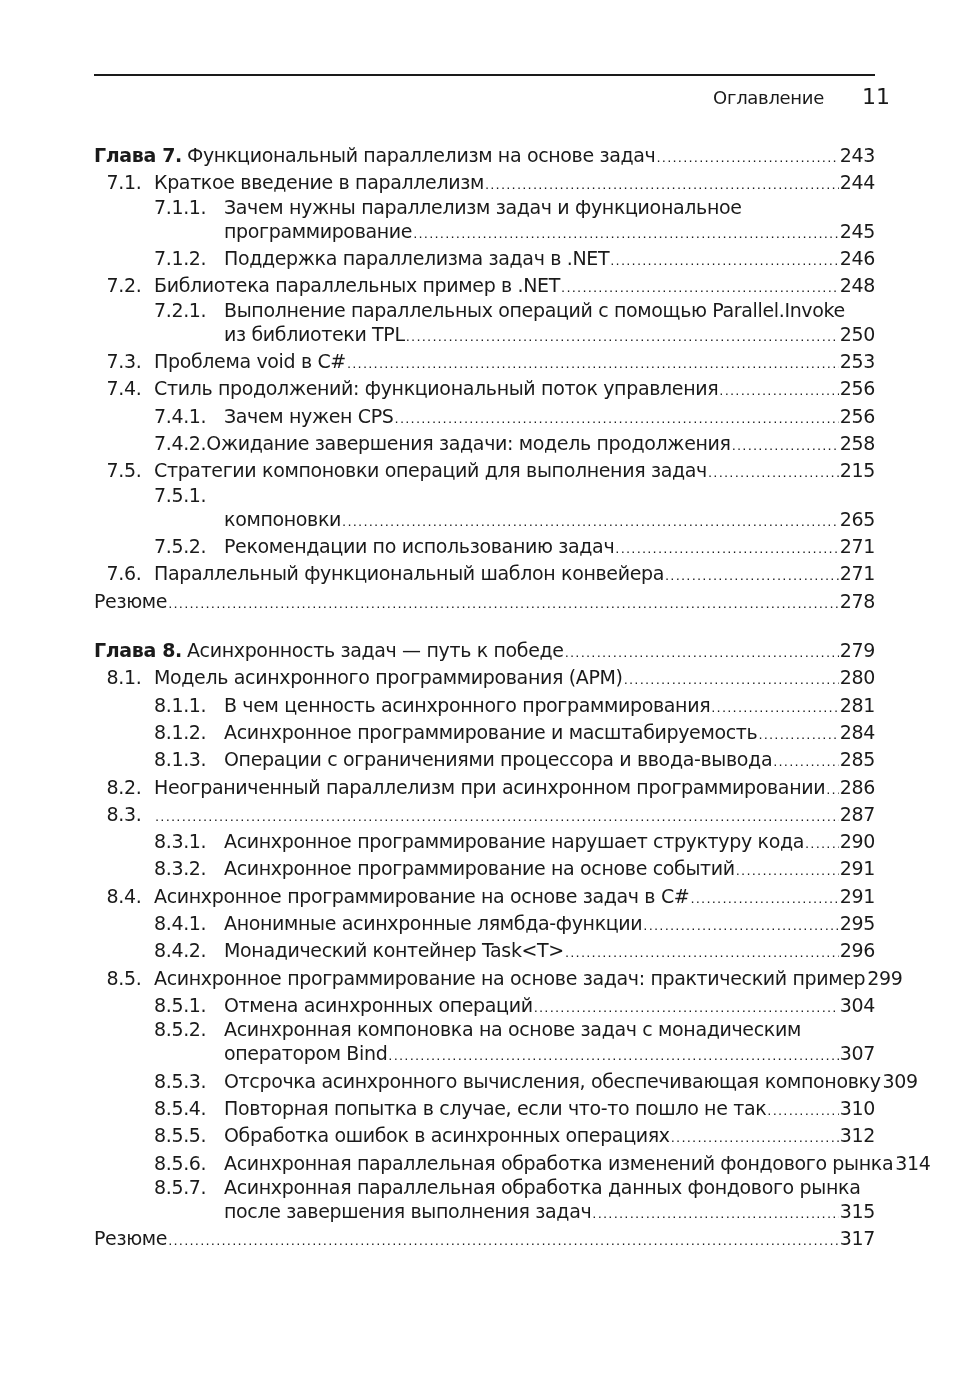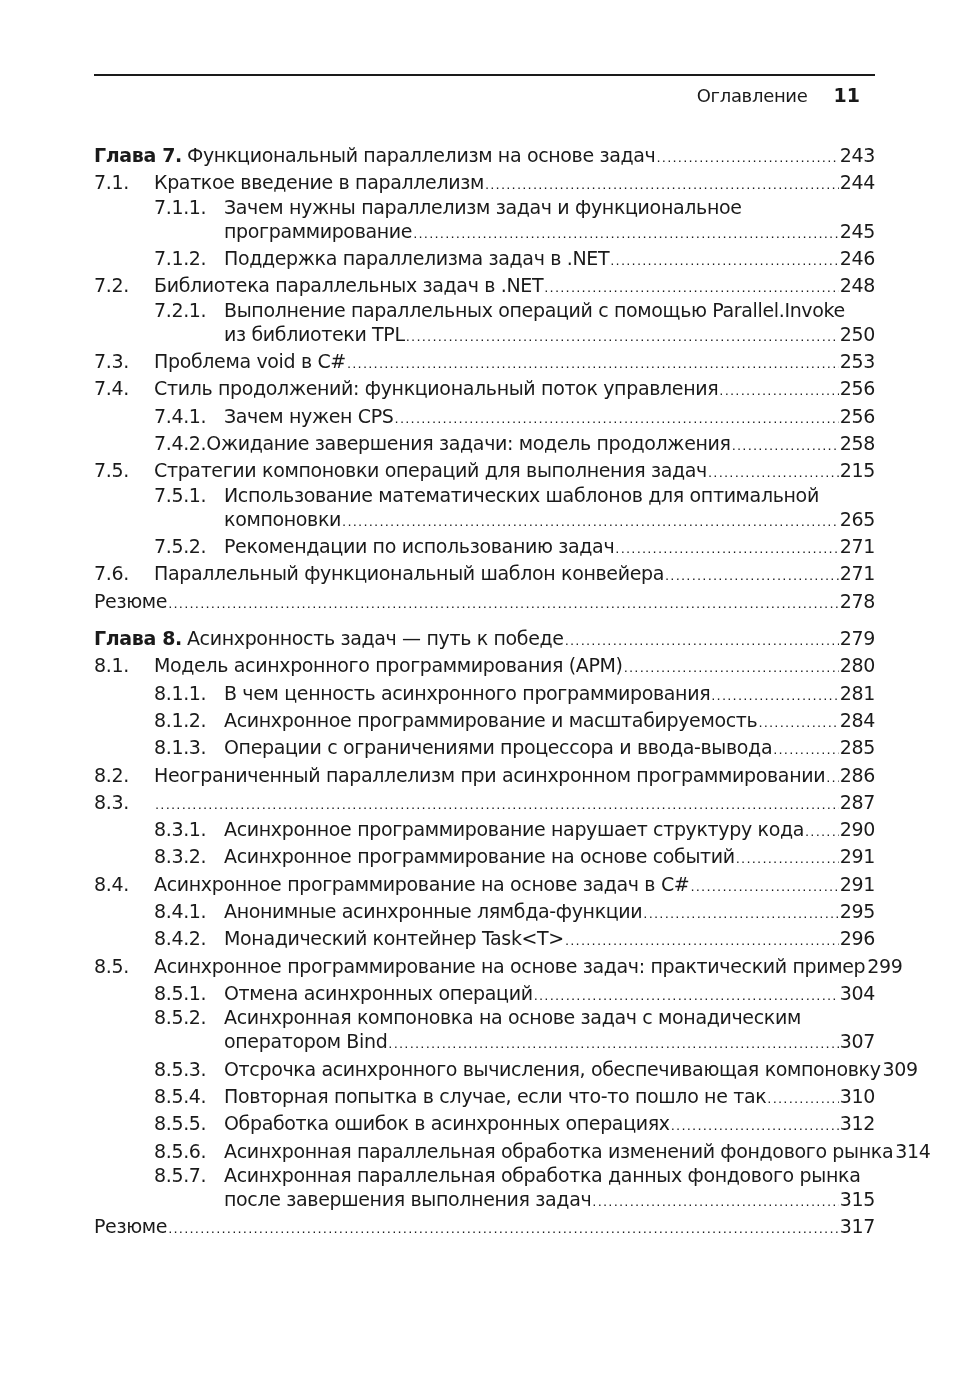--- a/index.html
+++ b/index.html
@@ -1,40 +1,40 @@
 <!DOCTYPE html>
 <html><head>
 <meta charset="utf-8">
 <style>
   html, body { margin: 0; padding: 0; background: #ffffff; }
   body { width: 974px; height: 1376px; position: relative; overflow: hidden;
          font-family: "DejaVu Sans", sans-serif; color: #1a1a1a; }
   .rule { position: absolute; left: 94px; top: 74px; width: 781px; height: 0; border-top: 2px solid #1a1a1a; }
-  .running-head { position: absolute; right: 114px; top: 84px; font-size: 18px; display: flex; align-items: baseline; }
+  .running-head { position: absolute; right: 84px; top: 84px; font-size: 18px; display: flex; align-items: baseline; }
   .running-head .title { letter-spacing: -0.3px; }
-  .running-head .pageno { font-weight: bold; margin-left: 26px; font-size: 19px; }
+  .running-head .pageno { font-weight: normal; margin-left: 38px; font-size: 22px; }
   .toc { position: absolute; left: 94px; top: 142px; width: 781px; font-size: 19px; letter-spacing: -0.35px; }
   .row { display: flex; align-items: baseline; height: 27.3px; line-height: 27.3px; white-space: nowrap; }
   .row.two { height: 48.5px; align-items: flex-end; }
   .row .num { flex: 0 0 auto; }
-  .row.lvl1 .num { width: 60px; }
+  .row.lvl1 .num { width: 60px; text-align: center; }
   .row.lvl2 { padding-left: 60px; }
   .row.lvl2 .num { width: 70px; }
   .row.lvl2.tight .num { width: auto; }
   .body { flex: 1 1 auto; display: flex; align-items: baseline; min-width: 0; }
   .two .body { flex-direction: column; align-items: stretch; }
   .two .line1 { height: 21px; line-height: 21px; }
   .two .line2 { display: flex; align-items: baseline; height: 27.3px; line-height: 27.3px; }
   .text { flex: 0 0 auto; }
   .leader { flex: 1 1 auto; overflow: hidden; margin: 0 1px; letter-spacing: 1.2px; }
   .leader::after { content: "................................................................................................................................................................................................................"; font-size: 13px; }
   .page { flex: 0 0 auto; text-align: right; }
   .chapter { font-weight: normal; }
   .chapter .label { font-weight: bold; margin-right: 5px; }
-  .chapter.gap { margin-top: 10px; }
+  .chapter.gap { margin-top: 22px; }
   .two .num { align-self: flex-start; height: 21px; line-height: 21px; padding-top: 0; }
   .two { align-items: flex-start; }
 </style>
 </head>
 <body>
 
 <div class="rule"></div>
 <div class="running-head">
   <span class="title">Оглавление</span>
   <span class="pageno">11</span>
@@ -71,21 +71,21 @@
       <span class="num">7.1.2.</span>
       <span class="body">
         <span class="text">Поддержка параллелизма задач в .NET</span>
         <span class="leader"></span>
         <span class="page">246</span>
       </span>
     </div>
     <div class="row lvl1">
       <span class="num">7.2.</span>
       <span class="body">
-        <span class="text">Библиотека параллельных задач в .NET</span>
+        <span class="text">Библиотека параллельных пример в .NET</span>
         <span class="leader"></span>
         <span class="page">248</span>
       </span>
     </div>
     <div class="row lvl2 two">
       <span class="num">7.2.1.</span>
       <span class="body">
         <span class="line1">Выполнение параллельных операций с помощью Parallel.Invoke</span>
         <span class="line2">
           <span class="text">из библиотеки TPL</span>
@@ -130,21 +130,20 @@
       <span class="num">7.5.</span>
       <span class="body">
         <span class="text">Стратегии компоновки операций для выполнения задач</span>
         <span class="leader"></span>
         <span class="page">215</span>
       </span>
     </div>
     <div class="row lvl2 two">
       <span class="num">7.5.1.</span>
       <span class="body">
-        <span class="line1">Использование математических шаблонов для оптимальной</span>
         <span class="line2">
           <span class="text">компоновки</span>
           <span class="leader"></span>
           <span class="page">265</span>
         </span>
       </span>
     </div>
     <div class="row lvl2">
       <span class="num">7.5.2.</span>
       <span class="body">

